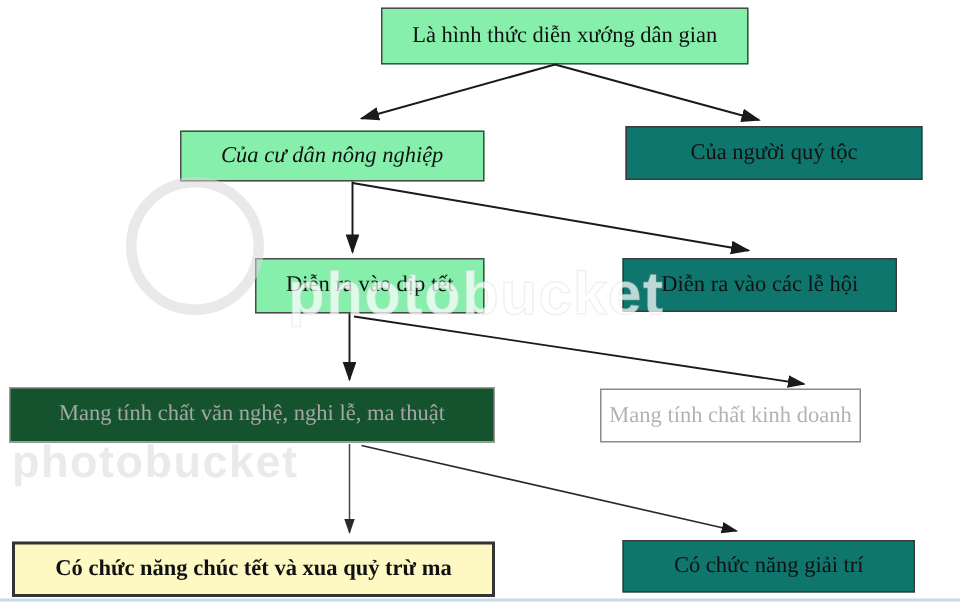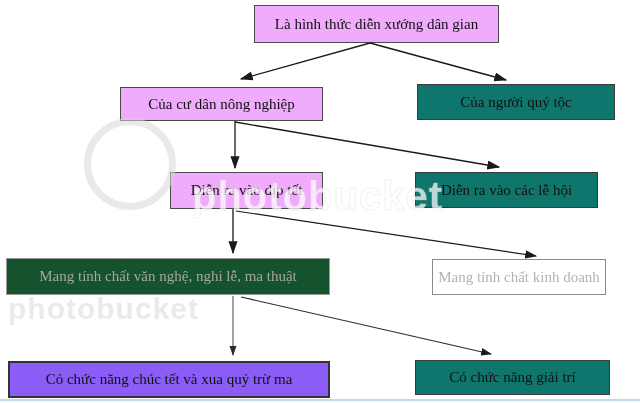--- a/index.html
+++ b/index.html
@@ -5,33 +5,33 @@
   html,body{margin:0;padding:0;background:#fff;}
   .stage{
     position:relative;width:640px;height:403px;background:#ffffff;overflow:hidden;
     font-family:"Liberation Serif","DejaVu Serif",serif;
   }
   .node{
     position:absolute;display:flex;align-items:center;justify-content:center;
     font-size:15px;line-height:1.1;text-align:center;color:#111;
     box-sizing:border-box;z-index:2;padding:2px 4px;white-space:nowrap;
   }
-  .gray{background:#f0abfc;border:1px solid #4a4a4a;}
-  .gray-strong{background:#8b5cf6;border:2px solid #333;}
+  .gray{background:#86efac;border:1px solid #4a4a4a;}
+  .gray-strong{background:#fef9c3;border:2px solid #333;font-weight:bold;}
   .white{background:#0f766e;border:1px solid #3a3a3a;}
   .faded-gray{background:#14532d;border:1px solid #9a9a9a;color:#a6a6a6;}
   .faded-white{background:#ffffff;border:1px solid #8a8a8a;color:#b3b3b3;}
 
   #node-root            {left:254px;top:5px;  width:245px;height:38px;}
-  #node-cu-dan          {left:120px;top:87px; width:203px;height:34px;}
+  #node-cu-dan          {left:120px;top:87px; width:203px;height:34px;font-style:italic;}
   #node-quy-toc         {left:417px;top:84px; width:198px;height:36px;}
   #node-dip-tet         {left:170px;top:172px;width:153px;height:37px;}
   #node-le-hoi          {left:415px;top:172px;width:183px;height:36px;}
   #node-van-nghe        {left:6px;  top:258px;width:324px;height:37px;}
-  #node-kinh-doanh      {left:432px;top:259px;width:174px;height:36px;}
+  #node-kinh-doanh      {left:400px;top:259px;width:174px;height:36px;}
   #node-chuc-tet        {left:8px;  top:361px;width:322px;height:37px;}
   #node-giai-tri        {left:415px;top:360px;width:195px;height:35px;}
 
   svg.arrows{position:absolute;left:0;top:0;z-index:3;pointer-events:none;}
 
   .wm-circle{
     position:absolute;left:84px;top:118px;width:92px;height:92px;border-radius:50%;
     border:7px solid rgba(215,215,215,0.55);box-sizing:border-box;z-index:4;
   }
   .wm-text-main{

